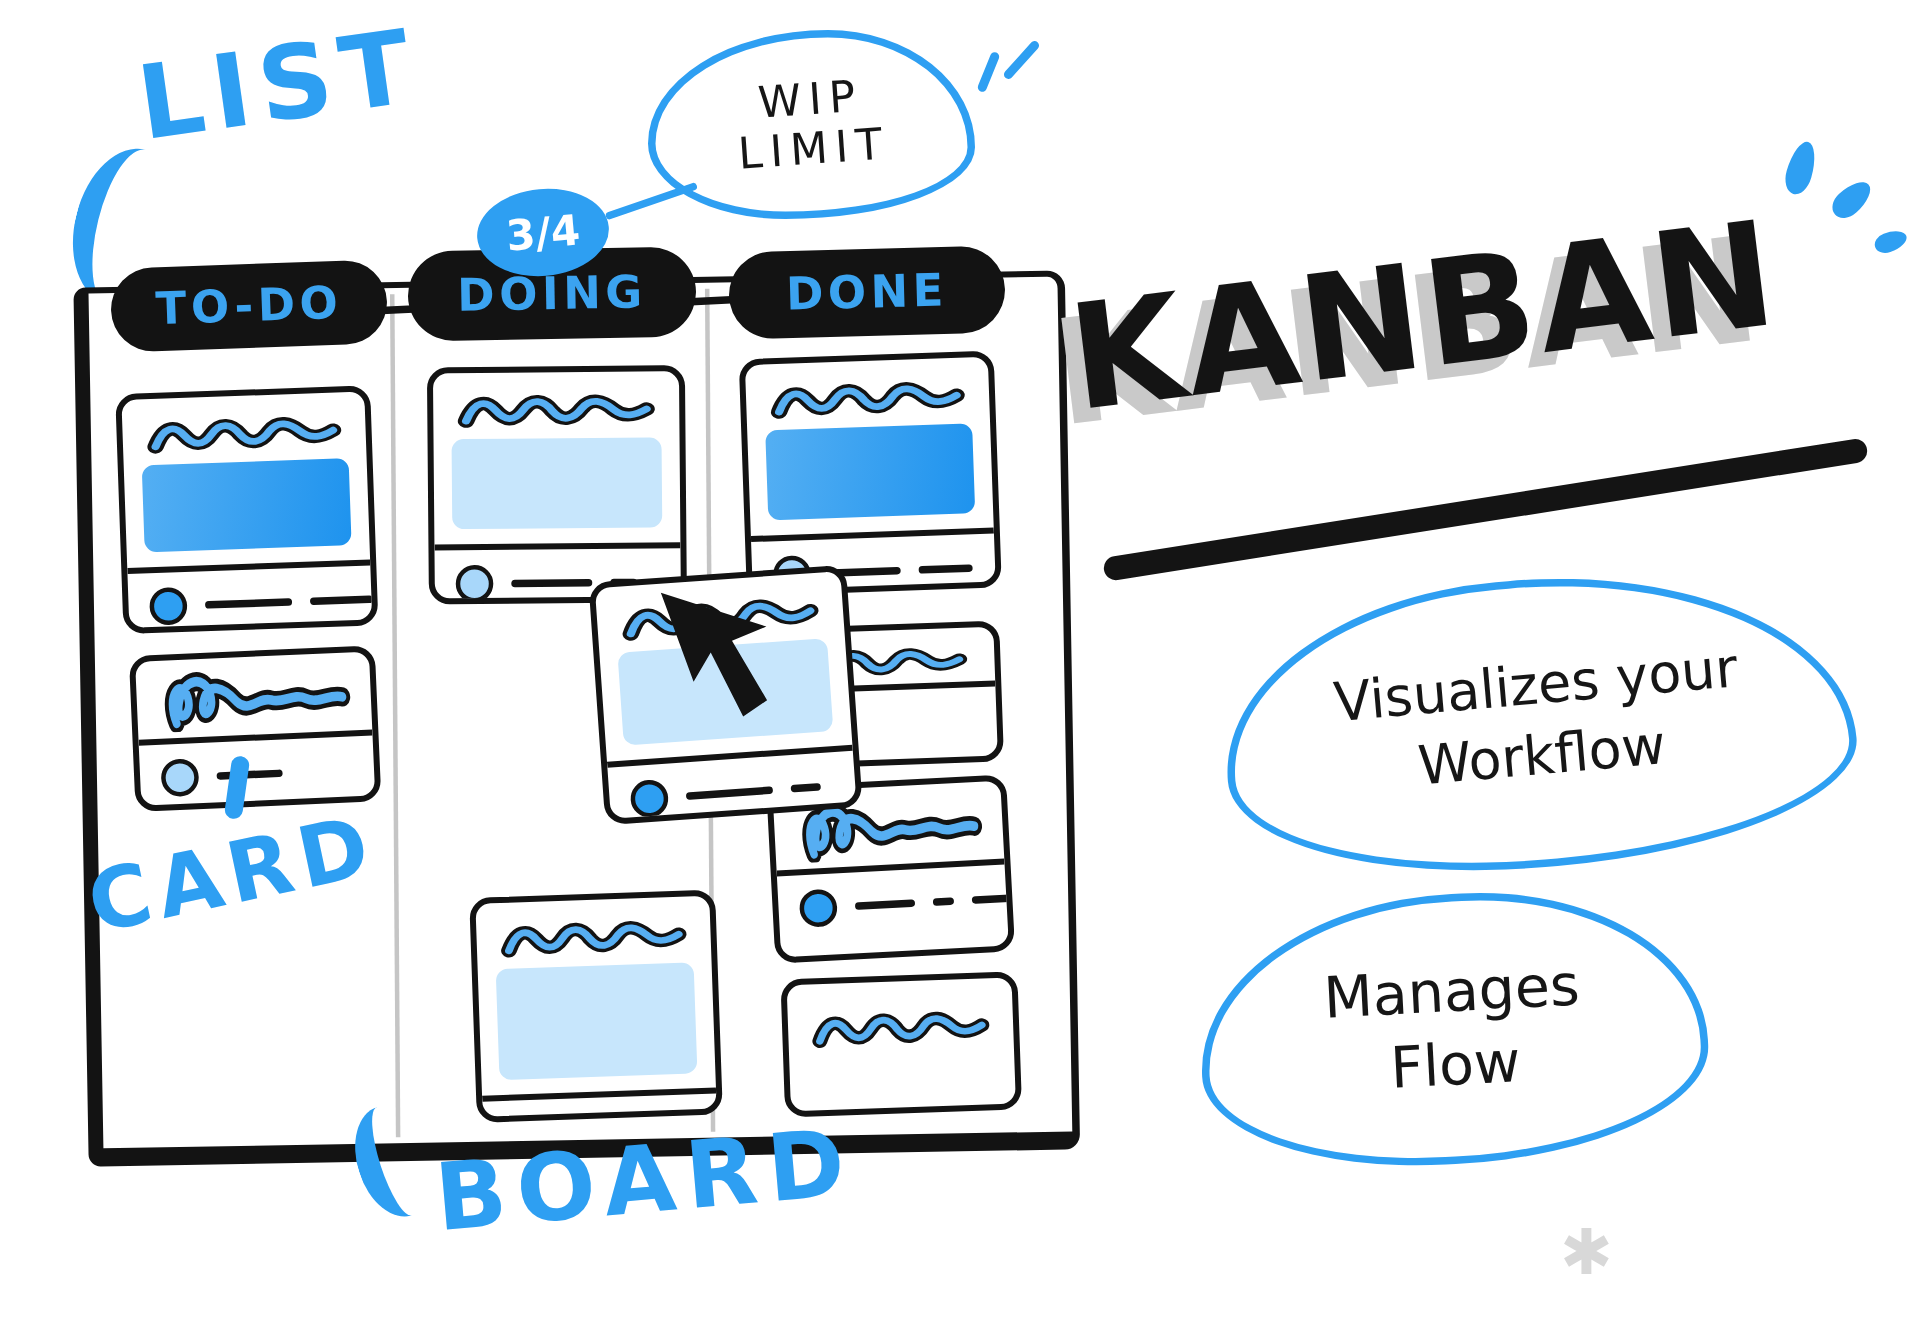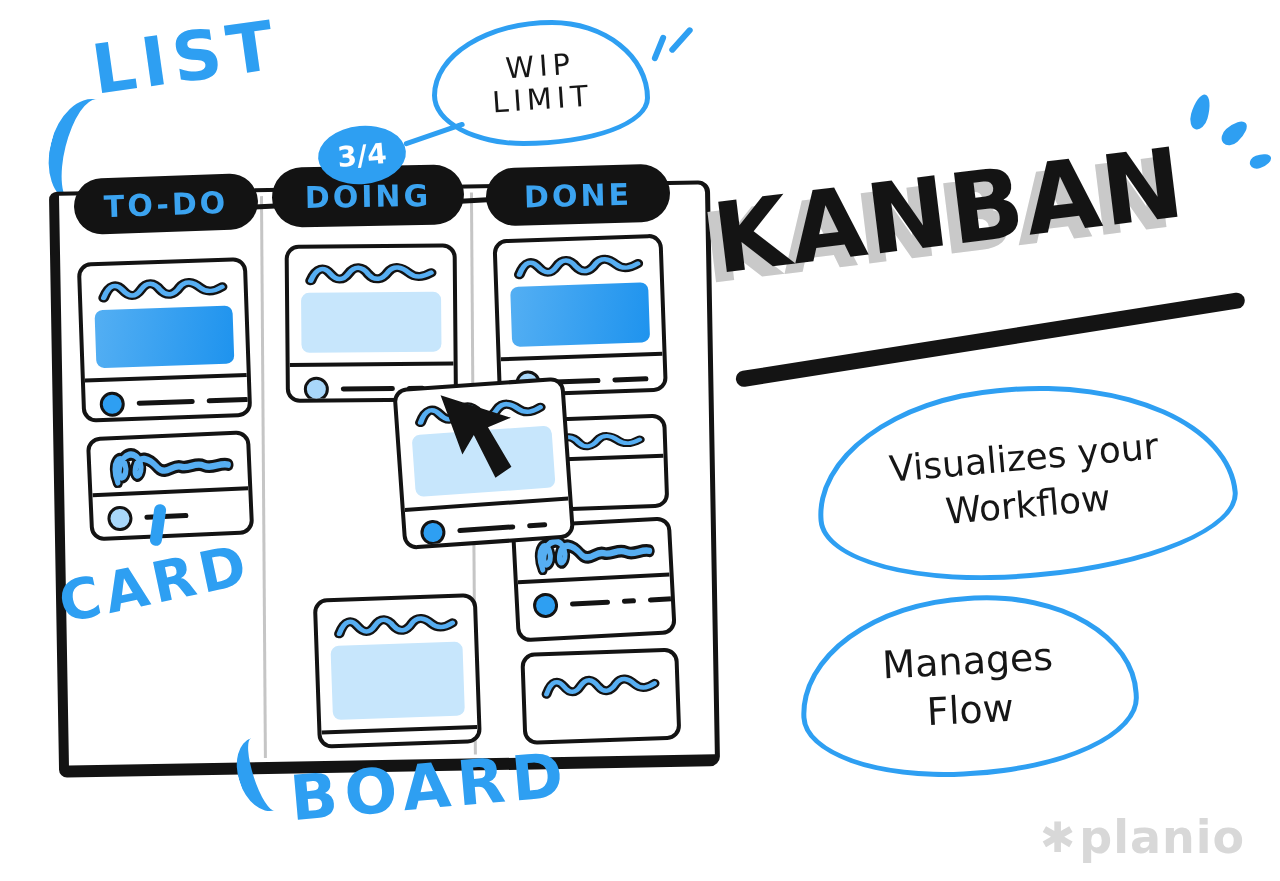--- a/index.html
+++ b/index.html
@@ -287,16 +287,15 @@
     <div>Visualizes your</div>
     <div>Workflow</div>
   </div>
   <div class="abs callout callout-2">
     <div>Manages</div>
     <div>Flow</div>
   </div>
 
   <div class="abs logo">
     <span class="ast">✱</span>
-    <span>planio</span>
   </div>
 
 </div>
 
 </body></html>

